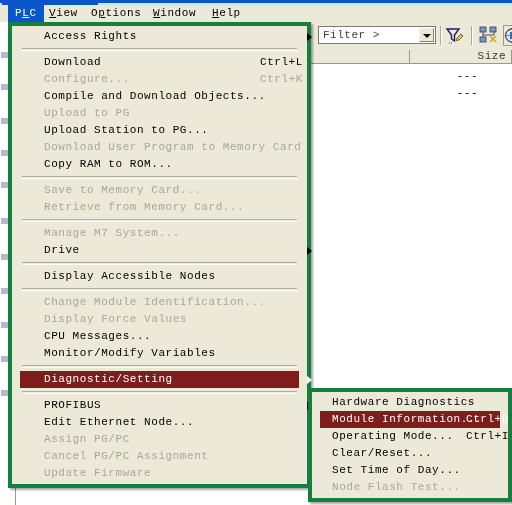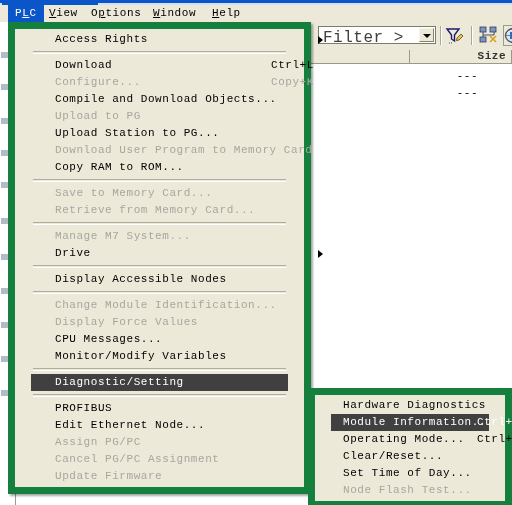--- a/index.html
+++ b/index.html
@@ -101,21 +101,21 @@
     position: absolute;
     left: 302px; top: 4px;
     width: 118px; height: 18px;
     background: #ffffff;
     border: 1px solid #7b7b6e;
     box-sizing: border-box;
   }
   #filter-label {
     position: absolute;
     left: 4px; top: 2px;
-    font-size: 16px;
+    font-size: 11px;
     letter-spacing: 0.5px;
     color: #404040;
     white-space: nowrap;
   }
   #filter-arrow-btn {
     position: absolute;
     right: 1px; top: 1px;
     width: 15px; height: 14px;
     background: #ECE9D8;
     border-left: 1px solid #f6f4ea;
@@ -173,40 +173,40 @@
     line-height: 13px;
     font-size: 11px;
     letter-spacing: 0.5px;
     color: #333;
     background: #ECE9D8;
     border-right: 1px solid #9a9a8c;
     box-sizing: border-box;
     padding-left: 4px;
     white-space: nowrap;
   }
-  .hdr-cell.right { text-align: right; padding-right: 5px; padding-left: 0; font-weight: bold; }
+  .hdr-cell.right { text-align: right; padding-right: 5px; padding-left: 0; }
   .list-row {
     position: absolute;
     height: 16px;
     line-height: 16px;
     font-size: 11px;
     letter-spacing: 0.5px;
     white-space: nowrap;
   }
   .cell-type  { position: absolute; left: 330px; }
   .cell-size  { position: absolute; left: 466px; width: 42px; text-align: right; }
 
   
   .popup {
     position: absolute;
     background: #ECE9D8;
-    border: 7px solid #15803d;
+    border: 4px solid #15803d;
     box-shadow: 2px 2px 2px rgba(0,0,0,0.35);
     box-sizing: border-box;
-    padding: 2px 16px;
+    padding: 2px 8px;
   }
   .mi {
     position: relative;
     height: 17px;
     line-height: 17px;
     white-space: nowrap;
     cursor: default;
     font-size: 11px;
     letter-spacing: 0.55px;
   }
@@ -215,21 +215,21 @@
     left: 24px; top: 0;
   }
   .mi .acc {
     position: absolute;
     top: 0;
     font-family: Liberation Mono, monospace;
   }
   .mi.disabled { color: #a7a7a0; }
   .mi.disabled .lbl, .mi.disabled .acc { color: #a7a7a0; }
   .mi.sel {
-    background: #404040;
+    background: #7f1d1d;
     color: #ffffff;
   }
   .mi.sel .lbl, .mi.sel .acc { color: #ffffff; }
   .mi .arrow {
     position: absolute;
     top: 5px;
     width: 0; height: 0;
     border-top: 4px solid transparent;
     border-bottom: 4px solid transparent;
     border-left: 5px solid #000;
@@ -352,21 +352,21 @@
       <span class="lbl">Access Rights</span>
       <span class="arrow"></span>
     </div>
     <div class="sep"></div>
     <div class="mi">
       <span class="lbl">Download</span>
       <span class="acc">Ctrl+L</span>
     </div>
     <div class="mi disabled">
       <span class="lbl">Configure...</span>
-      <span class="acc">Copy+K</span>
+      <span class="acc">Ctrl+K</span>
     </div>
     <div class="mi">
       <span class="lbl">Compile and Download Objects...</span>
     </div>
     <div class="mi disabled">
       <span class="lbl">Upload to PG</span>
     </div>
     <div class="mi">
       <span class="lbl">Upload Station to PG...</span>
     </div>

